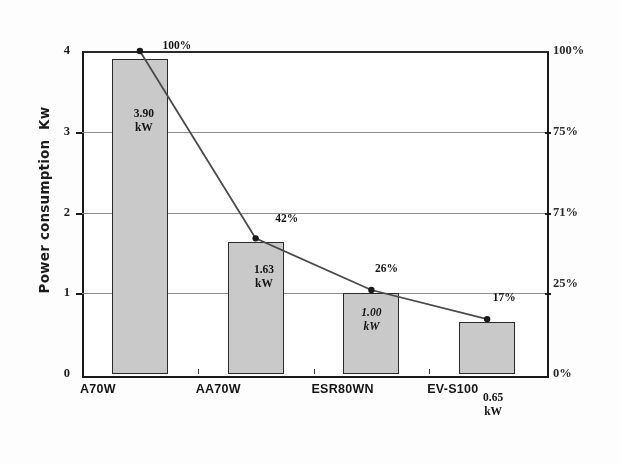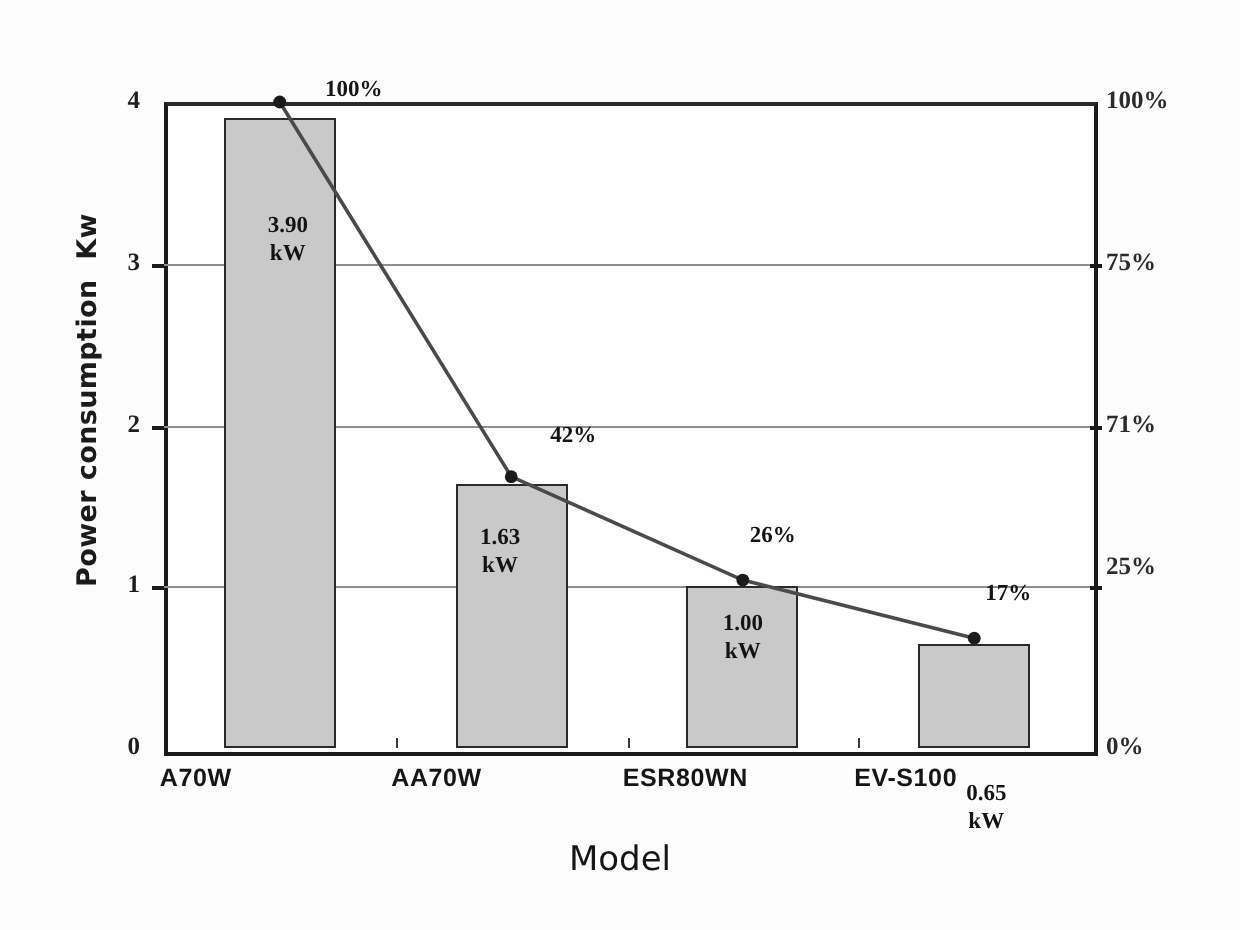--- a/index.html
+++ b/index.html
@@ -156,23 +156,23 @@
     </div>
   <div id="bars">
       <div class="bar" style="left: 111.875px; top: 59.075px; width: 56px; height: 314.925px; background: rgb(201, 201, 201); border-color: rgb(42, 42, 42);"></div>
       <div class="bar" style="left: 227.625px; top: 242.377px; width: 56px; height: 131.623px; background: rgb(201, 201, 201); border-color: rgb(42, 42, 42);"></div>
       <div class="bar" style="left: 343.375px; top: 293.25px; width: 56px; height: 80.75px; background: rgb(201, 201, 201); border-color: rgb(42, 42, 42);"></div>
       <div class="bar" style="left: 459.125px; top: 321.512px; width: 56px; height: 52.4875px; background: rgb(201, 201, 201); border-color: rgb(42, 42, 42);"></div>
     </div>
   <div id="barlabels">
       <div class="barlabel" style="left: 111.875px; width: 64px; top: 107.075px;">3.90
 kW</div>
-      <div class="barlabel" style="left: 230px; width: 40px; top: 263.437px;">1.63
-kW</div>
-      <div class="barlabel" style="left: 343.375px; width: 56px; top: 306.17px;">1.00
+      <div class="barlabel" style="left: 244px; width: 40px; top: 263.437px;">1.63
+kW</div>
+      <div class="barlabel" style="left: 343.375px; width: 56px; top: 306.17px; font-style: italic;">1.00
 kW</div>
       <div class="barlabel" style="left: 459.125px; width: 68px; top: 348px; margin-top: 43px;">0.65
 kW</div>
     </div>
   <div id="cats">
       <div class="catlabel" style="left: 79.875px; top: 382px; width: 120px;">A70W</div>
       <div class="tickmark" style="left: 197.75px; top: 369px; width: 0px; height: 5px; border-top: none; border-left: 1.6px solid rgb(58, 58, 58);"></div>
       <div class="catlabel" style="left: 195.625px; top: 382px; width: 120px;">AA70W</div>
       <div class="tickmark" style="left: 313.5px; top: 369px; width: 0px; height: 5px; border-top: none; border-left: 1.6px solid rgb(58, 58, 58);"></div>
       <div class="catlabel" style="left: 311.375px; top: 382px; width: 120px;">ESR80WN</div>
@@ -187,15 +187,14 @@
     </div>
 
   <svg id="lineLayer" viewBox="0 0 620 465" width="620" height="465">
       <polyline points="139.875,51 255.625,238.34 371.375,290.02 487.125,319.09" fill="none" stroke="#4a4a4a" stroke-width="1.8"></polyline>
       <circle cx="139.875" cy="51" r="3.2" fill="#1a1a1a"></circle>
       <circle cx="255.625" cy="238.34" r="3.2" fill="#1a1a1a"></circle>
       <circle cx="371.375" cy="290.02" r="3.2" fill="#1a1a1a"></circle>
       <circle cx="487.125" cy="319.09" r="3.2" fill="#1a1a1a"></circle>
     </svg>
 
-  <div class="xtitle">Model</div>
 
 </div>
 
 </body></html>

